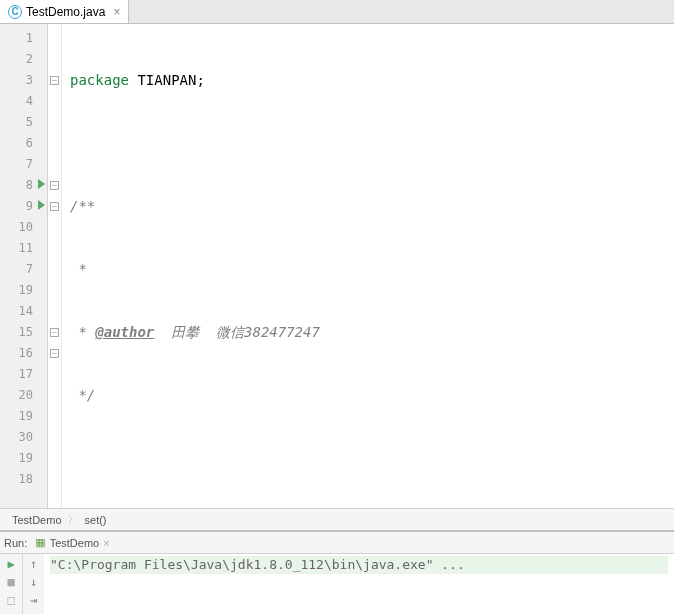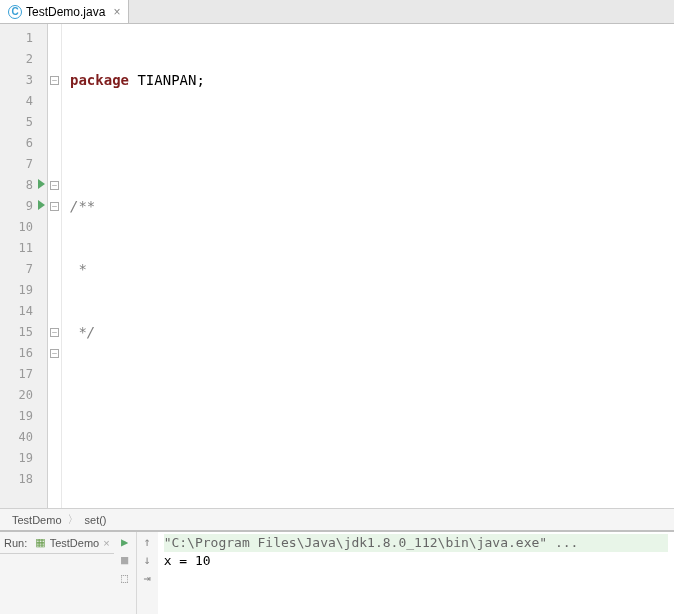--- a/index.html
+++ b/index.html
@@ -10,26 +10,26 @@
 .close-x { color: #888; margin-left: 4px; cursor: pointer; }
 .editor { display: flex; height: 484px; overflow: hidden; }
 .gutter { width: 48px; background: #f0f0f0; border-right: 1px solid #d0d0d0; text-align: right; color: #999; font-size: 12px; user-select: none; padding-top: 4px; }
 .gutter-line { height: 21px; line-height: 21px; padding-right: 14px; position: relative; }
 .run-marker { position: absolute; right: 2px; top: 4px; width: 0; height: 0; border-left: 7px solid #59a869; border-top: 5px solid transparent; border-bottom: 5px solid transparent; }
 .fold-col { width: 14px; background: #fff; border-right: 1px solid #e8e8e8; padding-top: 4px; }
 .fold-line { height: 21px; display: flex; align-items: center; justify-content: center; color: #aaa; font-size: 9px; }
 .fold-box { width: 9px; height: 9px; border: 1px solid #aaa; display: flex; align-items: center; justify-content: center; line-height: 1; }
 .code { flex: 1; padding: 4px 0 0 8px; font-size: 14px; line-height: 21px; white-space: pre; position: relative; }
 .code-line { height: 21px; }
-.kwd { color: #7f1d1d; font-weight: bold; }
+.kwd { color: #15803d; font-weight: normal; }
 .comdoc { color: #808080; font-style: italic; }
 .tag { color: #808080; font-style: italic; font-weight: bold; text-decoration: underline; }
 .breadcrumb { height: 22px; border-top: 1px solid #d0d0d0; background: #f5f5f5; display: flex; align-items: center; padding: 0 12px; font-family: Arial,sans-serif; font-size: 11px; color: #555; gap: 6px; }
 .bc-sep { color: #aaa; }
-.run-panel { border-top: 2px solid #c0c0c0; background: #f5f5f5; height: 84px; display: flex; flex-direction: row; justify-content: space-between; }
+.run-panel { border-top: 2px solid #c0c0c0; background: #f5f5f5; height: 84px; display: flex; flex-direction: column; justify-content: space-between; }
 .run-header { height: 22px; display: flex; align-items: center; padding: 0 4px; font-family: Arial,sans-serif; font-size: 11px; gap: 8px; border-bottom: 1px solid #d0d0d0; }
 .run-label { color: #555; }
 .run-tab { display: flex; align-items: center; gap: 4px; color: #555; }
 .run-body { flex: 1; display: flex; }
 .run-tools { width: 22px; display: flex; flex-direction: column; align-items: center; padding-top: 2px; gap: 2px; }
 .tool { width: 16px; height: 16px; display: flex; align-items: center; justify-content: center; color: #888; font-size: 12px; }
 .run-tools2 { width: 22px; display: flex; flex-direction: column; align-items: center; padding-top: 2px; gap: 2px; border-left: 1px solid #d8d8d8; }
 .console { flex: 1; background: #fff; padding: 2px 6px; font-family: Consolas,monospace; font-size: 13px; line-height: 18px; }
 .console .cmd { background: #e8f5e8; color: #666; }
 .play { color: #59a869; }
@@ -60,21 +60,21 @@
     <div class="gutter-line">10</div>
     <div class="gutter-line">11</div>
     <div class="gutter-line">7</div>
     <div class="gutter-line">19</div>
     <div class="gutter-line">14</div>
     <div class="gutter-line">15</div>
     <div class="gutter-line">16</div>
     <div class="gutter-line">17</div>
     <div class="gutter-line">20</div>
     <div class="gutter-line">19</div>
-    <div class="gutter-line">40</div>
+    <div class="gutter-line">30</div>
     <div class="gutter-line">19</div>
     <div class="gutter-line">18</div>
   </div>
   <div class="fold-col">
     <div class="fold-line"></div>
       <div class="fold-line"></div>
     <div class="fold-line">
         <span class="fold-box">−</span>
       </div>
     <div class="fold-line"></div>
@@ -102,20 +102,21 @@
       <div class="fold-line"></div>
       <div class="fold-line"></div>
       <div class="fold-line"></div>
       <div class="fold-line"></div>
   </div>
   <div class="code">
     <div class="code-line"><span class="kwd">package</span><span> TIANPAN;</span></div>
     <div class="code-line"></div>
     <div class="code-line"><span class="comdoc">/**</span></div>
     <div class="code-line"><span class="comdoc"> *</span></div>
+    <div class="code-line"><span class="comdoc"> * </span><span class="tag">@author</span><span class="comdoc">  田攀  微信382477247</span></div>
     <div class="code-line"><span class="comdoc"> */</span></div>
     
     
     
     
     
     
     
     
     
@@ -149,16 +150,15 @@
       <span class="tool stop">■</span>
       <span class="tool">⬚</span>
     </div>
     <div class="run-tools2">
       <span class="tool">↑</span>
       <span class="tool">↓</span>
       <span class="tool">⇥</span>
     </div>
     <div class="console">
       <div class="cmd">"C:\Program Files\Java\jdk1.8.0_112\bin\java.exe" ...</div>
-      <div>x = 10</div>
     </div>
   </div>
 </div>
 
 </body></html>

